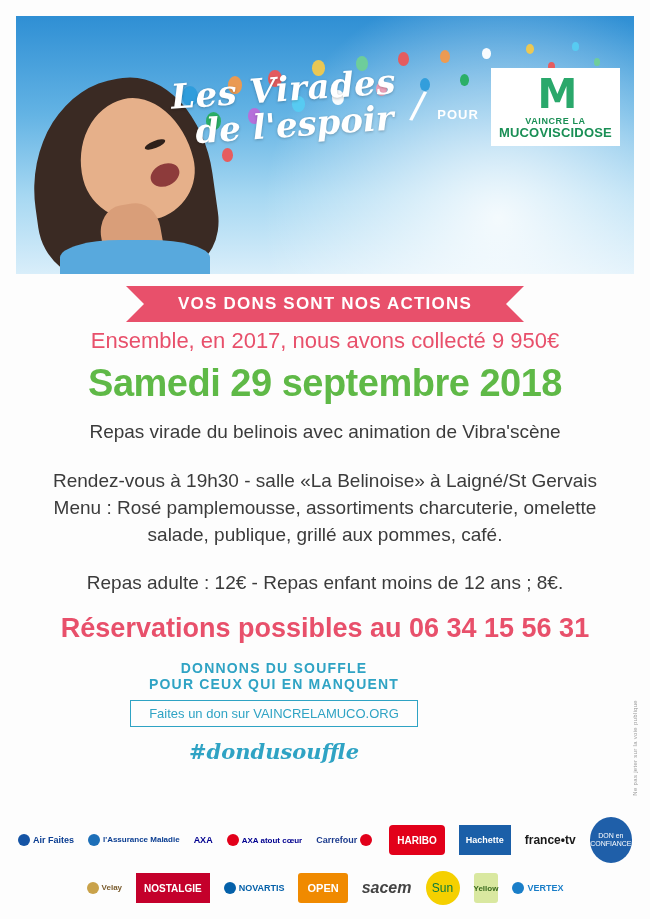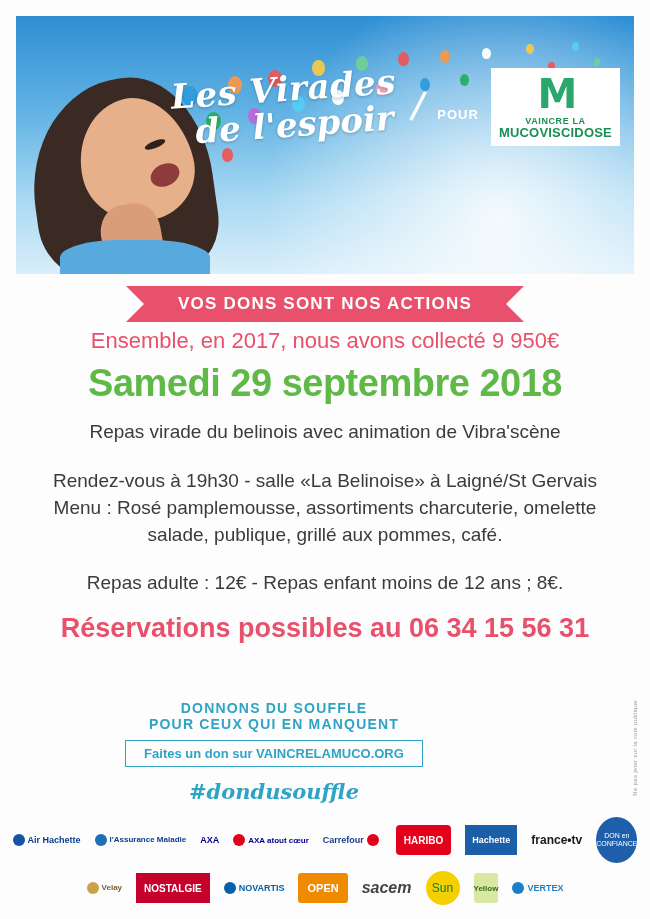--- a/index.html
+++ b/index.html
@@ -161,35 +161,34 @@
     line-height: 1.42;
   }
   .line.gap { margin-top: 22px; }
   .menu-line { color: #3b3b3b; font-size: 19px; line-height: 1.4; }
   .line-phone {
     color: #e8506b; font-size: 27px; font-weight: 700;
     margin-top: 16px;
   }
 
   
-  .cta { position: absolute; left: 0; top: 700px; width: 548px; text-align: center; }
+  .cta { position: absolute; left: 0; top: 660px; width: 548px; text-align: center; }
   .cta-l1 {
     color: #2fa3c4; font-size: 14px; font-weight: 700; letter-spacing: 1.2px;
   }
   .cta-l2 {
     color: #2fa3c4; font-size: 14px; font-weight: 700; letter-spacing: 1.2px;
     margin-bottom: 8px;
   }
   .cta-box {
     display: inline-block;
     border: 1px solid #2fa3c4;
     color: #2fa3c4;
     font-size: 13px;
     padding: 5px 18px;
-    font-weight: bold;
   }
   .hashtag {
     margin-top: 12px;
     color: #2fa3c4;
     font-family: "DejaVu Serif", serif;
     font-style: italic;
     font-weight: 700;
     font-size: 21px;
   }
 
@@ -329,21 +328,21 @@
     <div class="cta-box">Faites un don sur VAINCRELAMUCO.ORG</div>
     <div class="hashtag">#dondusouffle</div>
   </div>
 
   <div class="side-note">Ne pas jeter sur la voie publique</div>
 
   <div class="sponsors">
     <div class="sp-row">
       <div class="sp sp-airliquide">
         <span class="dot"></span>
-        <span>Air Hachette</span>
+        <span>Air Faites</span>
       </div>
       <div class="sp sp-assurance">
         <span class="dot" style="background:#1d6fb8"></span>
         <span>l'Assurance Maladie</span>
       </div>
       <div class="sp sp-axa">
         <span>AXA</span>
       </div>
       <div class="sp sp-axa2">
         <span class="dot" style="background:#e2001a"></span>

